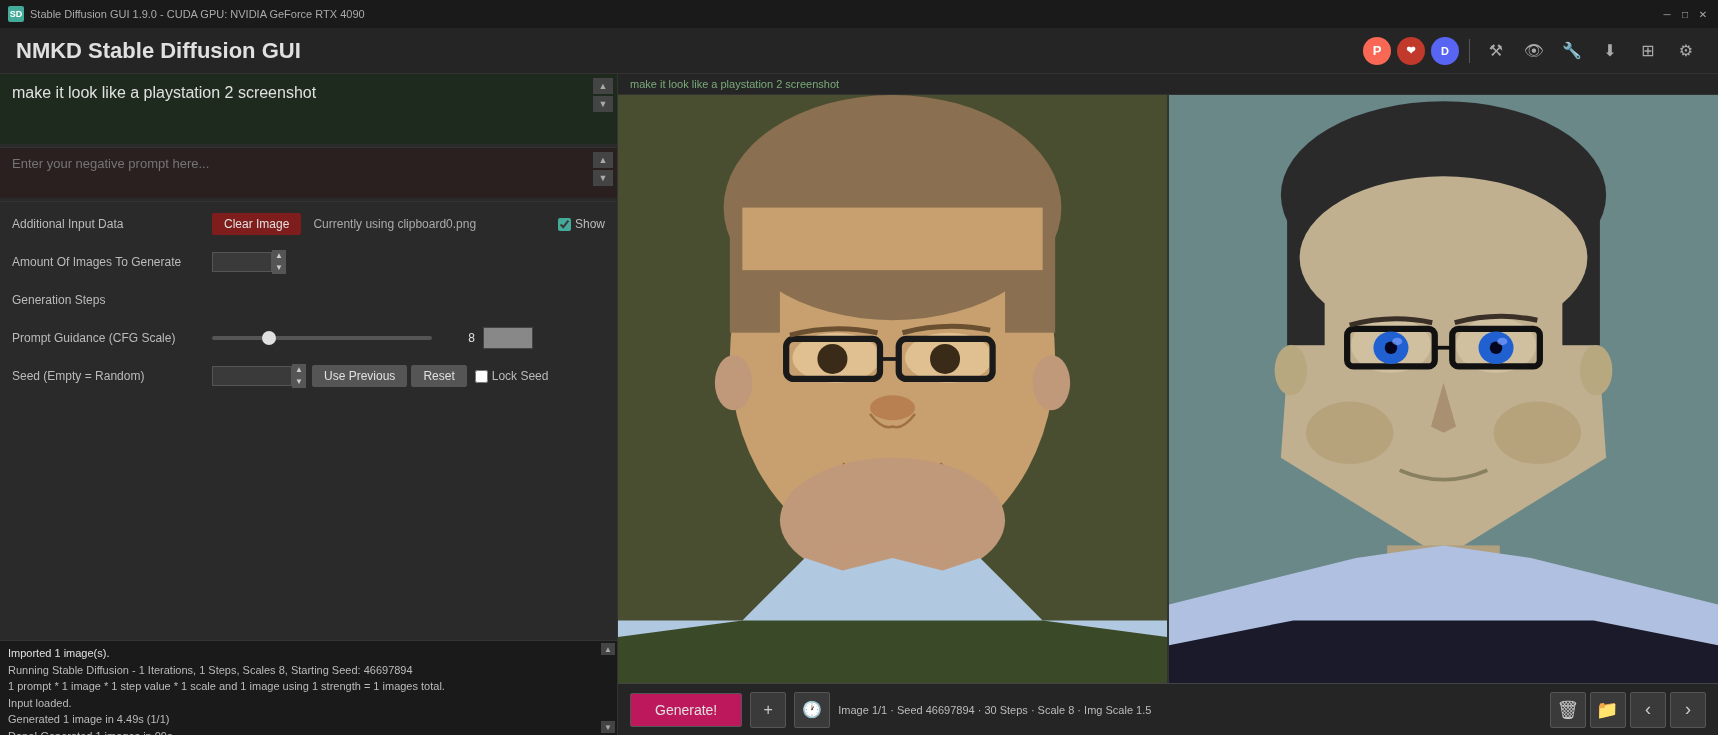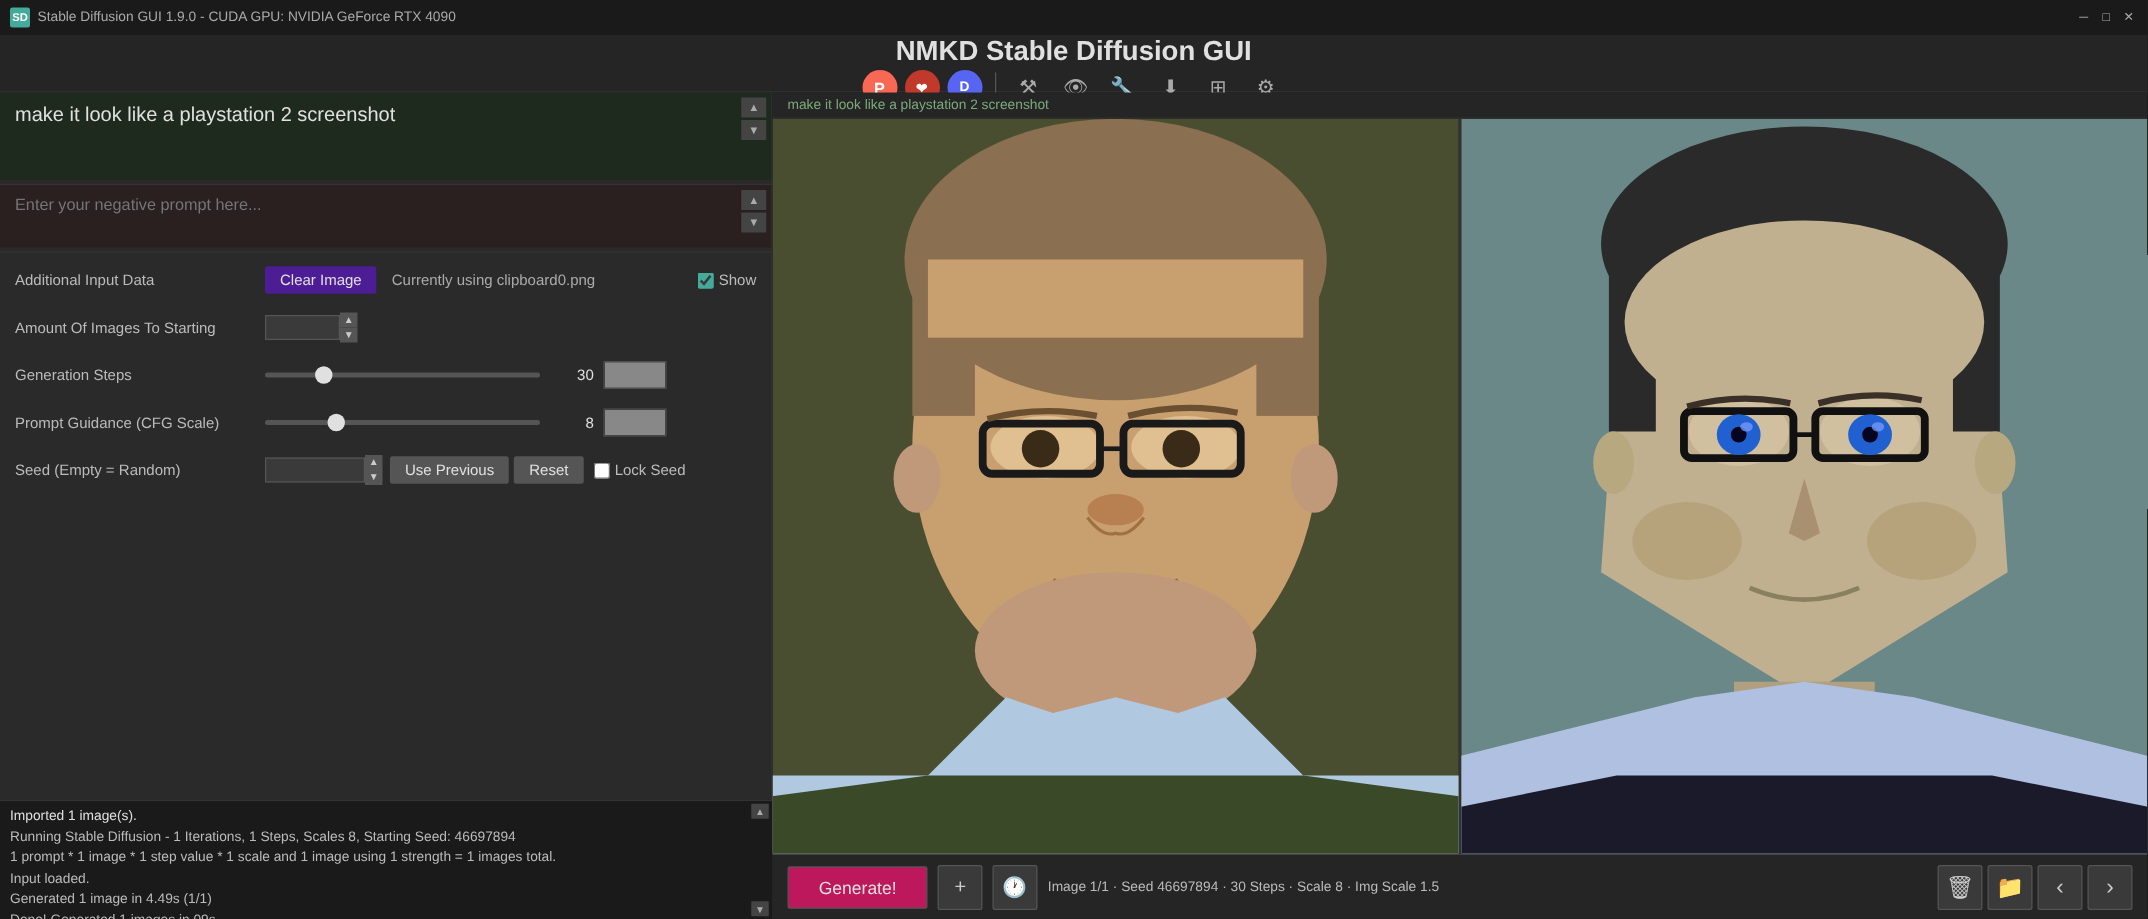--- a/index.html
+++ b/index.html
@@ -46,21 +46,20 @@
 
     
     .app-header {
       height: 46px;
       background: #252525;
       display: flex;
       align-items: center;
       padding: 0 16px;
       flex-shrink: 0;
       border-bottom: 1px solid #333;
-      flex-direction: column;
     }
     .app-title {
       font-size: 22px;
       font-weight: 600;
       color: #e0e0e0;
       flex: 1;
     }
     .header-icons {
       display: flex;
       align-items: center;
@@ -174,21 +173,21 @@
 
     
     .btn {
       padding: 4px 12px;
       border: none;
       cursor: pointer;
       font-size: 12px;
       border-radius: 2px;
     }
     .btn-clear {
-      background: #4c1d95;
+      background: #7f1d1d;
       color: #e0e0e0;
     }
 
     .number-input {
       width: 60px;
       background: #3a3a3a;
       color: #e0e0e0;
       border: 1px solid #555;
       padding: 2px 4px;
       font-size: 12px;
@@ -462,37 +461,32 @@
           <button class="btn btn-clear">Clear Image</button>
           <span class="img-label">Currently using clipboard0.png</span>
           <label class="checkbox-label" style="margin-left: auto;">
             <input type="checkbox" checked="" style="">
             <span>Show</span>
           </label>
         </div>
       </div>
 
       <div class="control-row">
-        <div class="control-label">Amount Of Images To Starting</div>
+        <div class="control-label">Amount Of Images To Generate</div>
         <div class="control-input-group">
           <input type="text" class="number-input" style="">
           <div class="spinner-group">
             <button class="spinner-btn">▲</button>
             <button class="spinner-btn">▼</button>
           </div>
         </div>
       </div>
 
       <div class="control-row">
         <div class="control-label">Generation Steps</div>
-        <div class="slider-wrapper">
-          <input type="range" class="slider-steps" min="1" max="150" value="30" style="">
-          <span class="slider-value">30</span>
-          <div class="color-box"></div>
-        </div>
       </div>
 
       <div class="control-row">
         <div class="control-label">Prompt Guidance (CFG Scale)</div>
         <div class="slider-wrapper">
           <input type="range" class="slider-cfg" min="1" max="30" value="8" style="">
           <span class="slider-value">8</span>
           <div class="color-box"></div>
         </div>
       </div>

